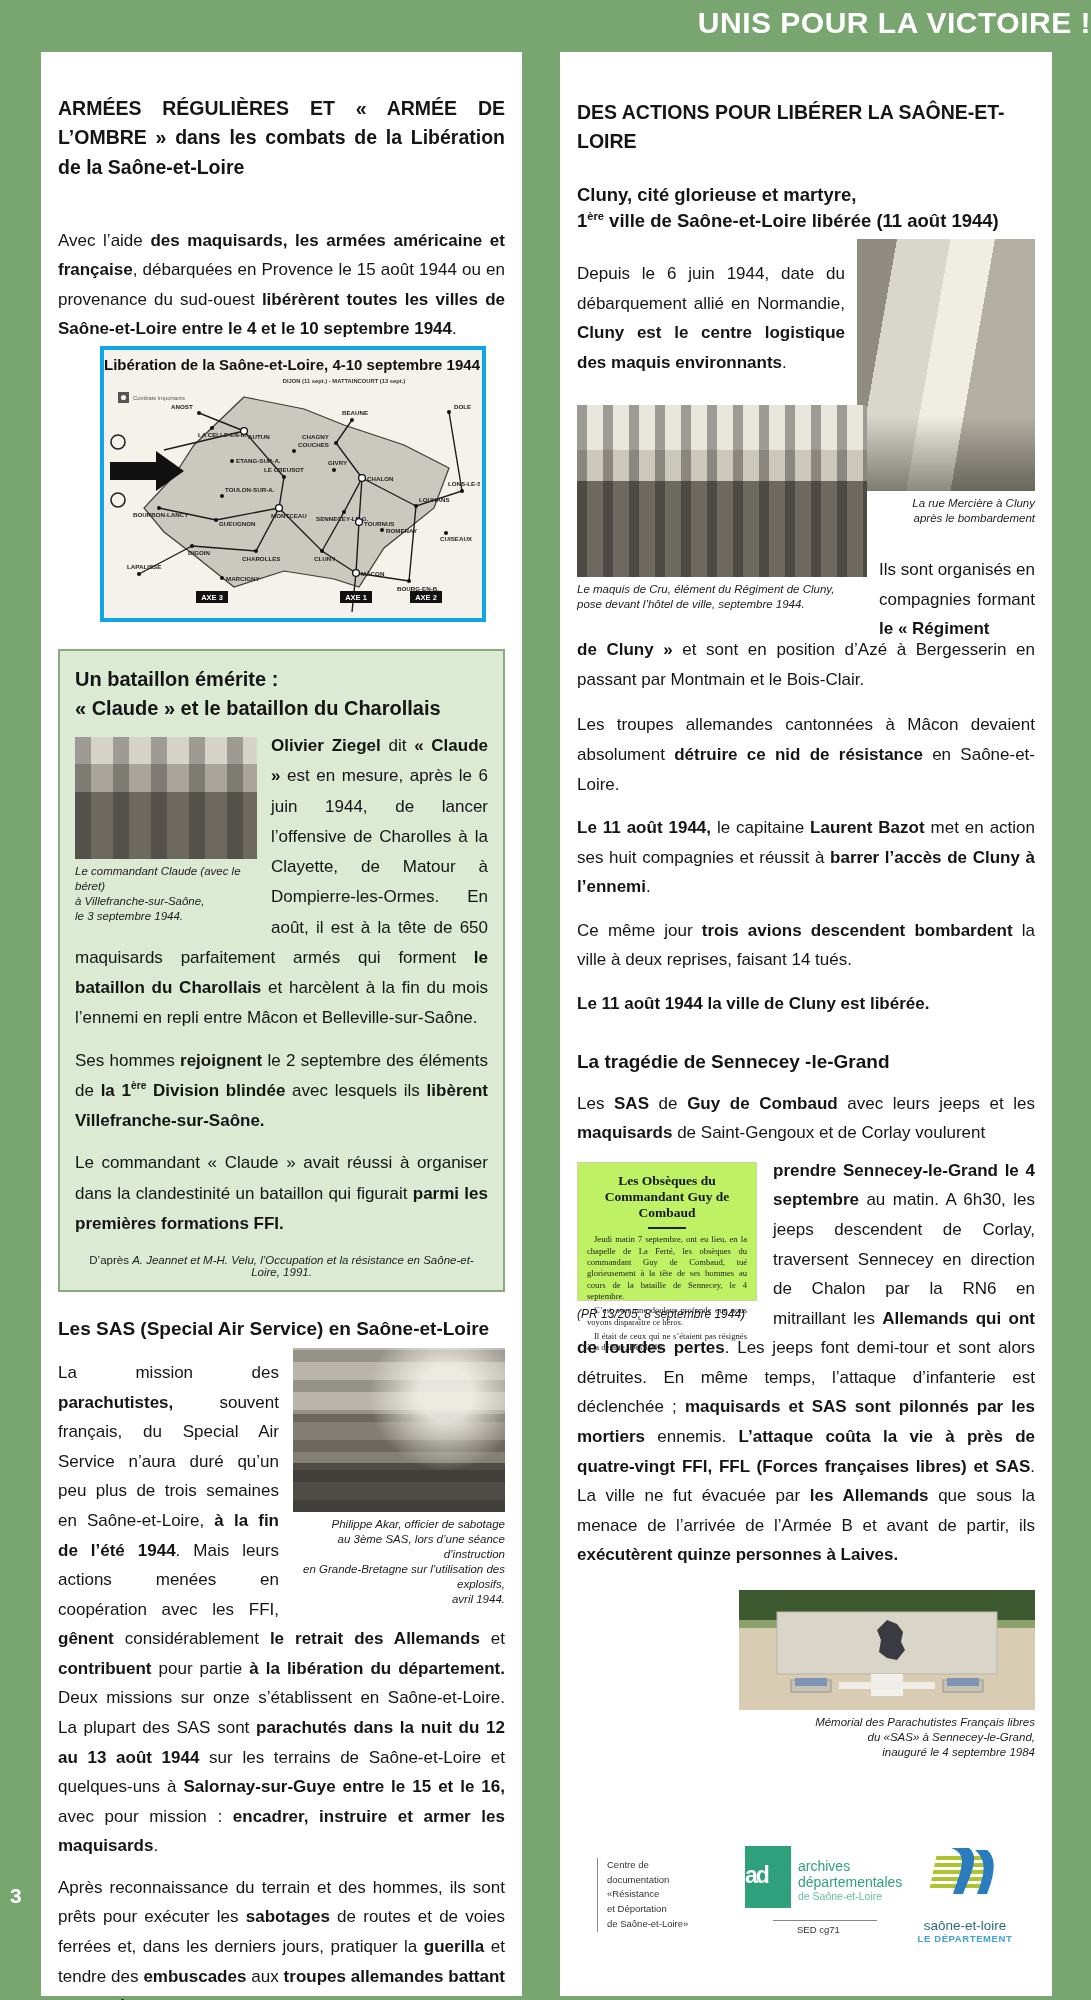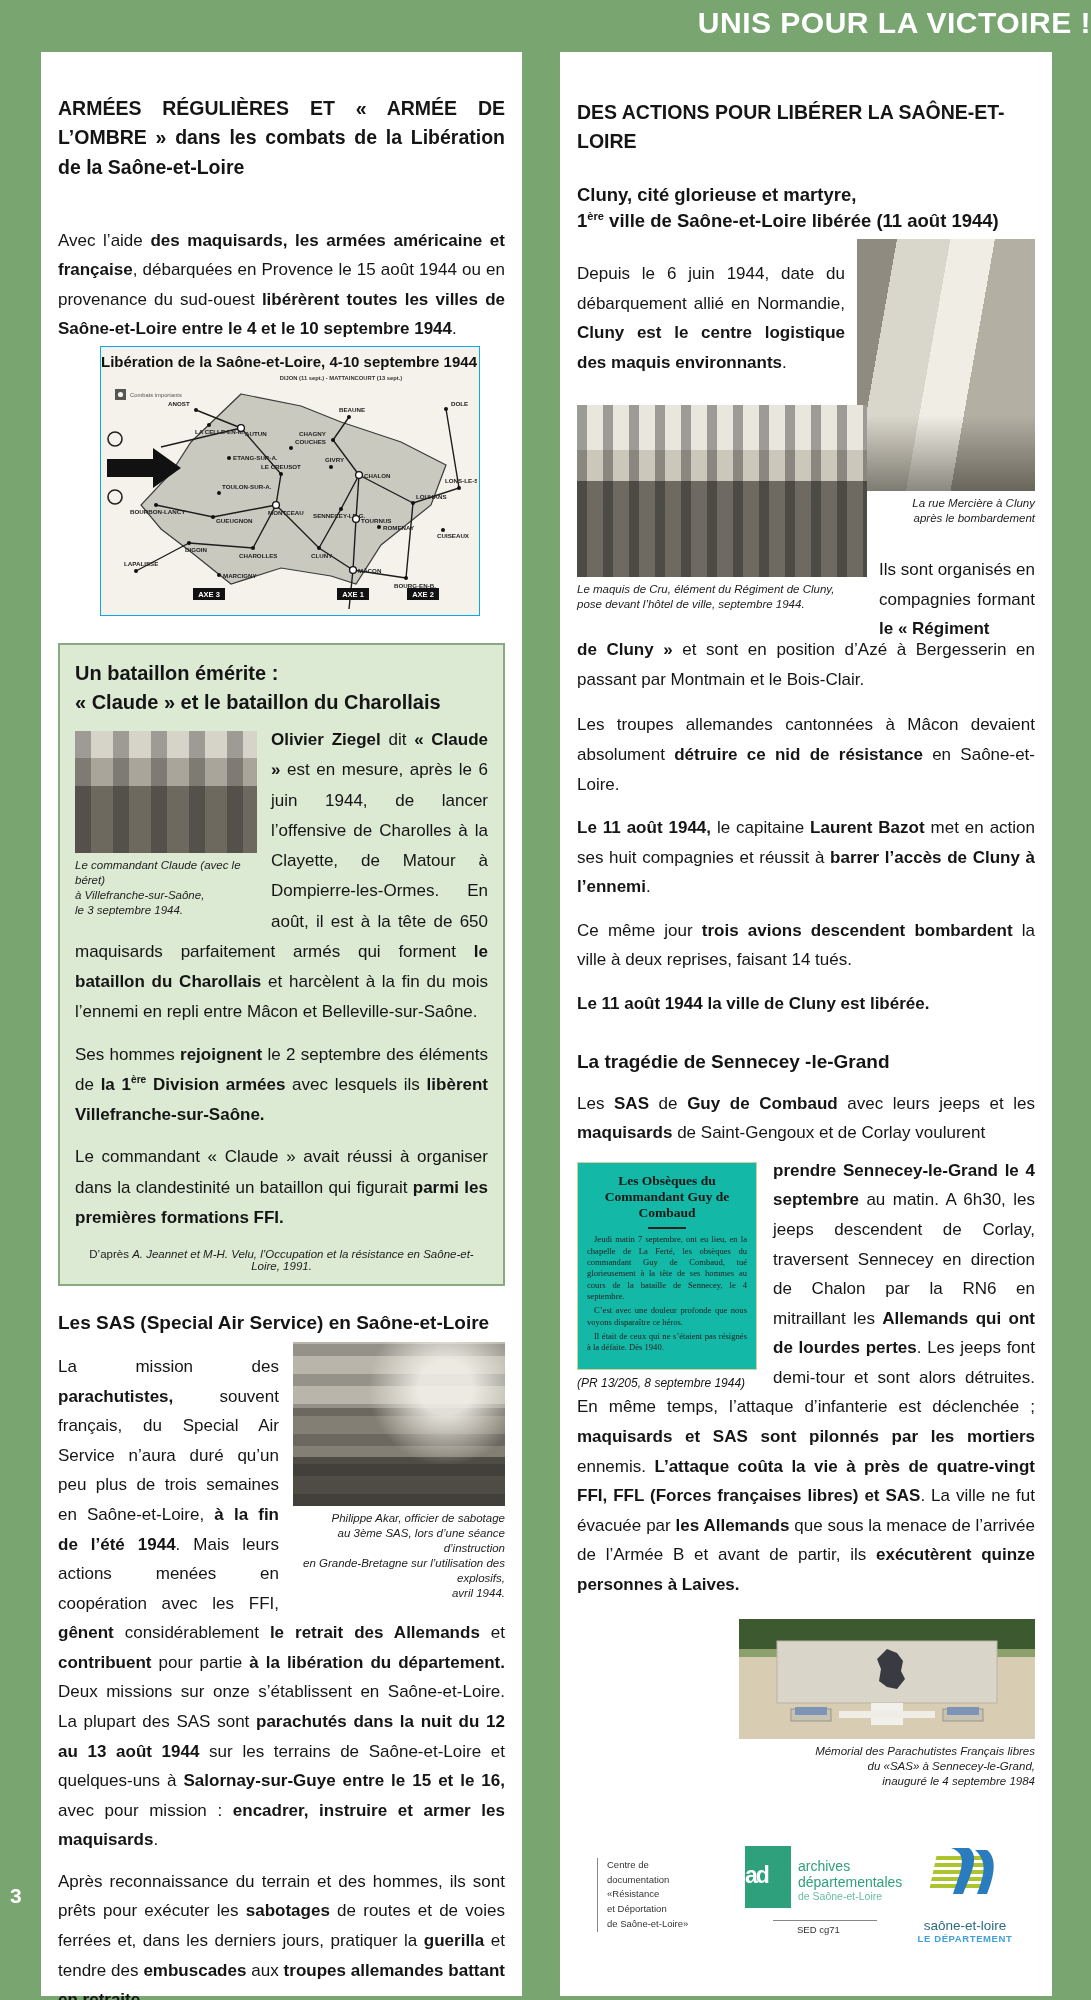--- a/index.html
+++ b/index.html
@@ -30,21 +30,21 @@
 
   p.body{font-size:17px;line-height:1.74;text-align:justify;margin:20px 0 0;}
   p.intro{margin-top:44px;}
   sup{font-size:.6em;}
 
   .cap{font-size:11.5px;font-style:italic;line-height:1.3;color:#1d1d1d;
        margin-top:5px;white-space:pre-line;}
   .cap-right{text-align:right;}
 
   
-  .map-wrap{margin:2px 0 16px 42px;width:378px;background:#f4f2ea;border:1px solid #0ea5e9;}
+  .map-wrap{margin:2px 0 16px 42px;width:378px;background:#f4f2ea;border:4px solid #0ea5e9;}
   .map-wrap svg{display:block;}
   .town-label{font-size:6.2px;font-weight:700;fill:#222;}
   .axe-text{font-size:7.5px;font-weight:700;fill:#fff;}
   .map-title{font-size:15px;font-weight:800;fill:#111;}
   .map-note{font-size:5.8px;font-weight:700;fill:#333;}
   .map-legend{font-size:5.8px;fill:#555;}
 
   
   .gbox{margin-top:27px;background:#dce9d3;border:2px solid #89a981;
         padding:12px 15px 10px;overflow:hidden;}
@@ -78,21 +78,21 @@
     background-blend-mode:multiply;}
   .cru-wrap{position:absolute;left:0;top:166px;width:290px;}
   .photo-cru{width:290px;height:172px;
     background:
       repeating-linear-gradient(90deg,rgba(15,15,15,.35) 0 10px,rgba(255,255,255,0) 10px 26px),
       linear-gradient(180deg,#e9e6dd 0 26%,#cbc7bb 26% 44%,#6e6a61 44% 100%);}
   .p-ils-a{position:absolute;left:302px;top:296px;width:156px;margin:0;}
 
   
   .clip-wrap{float:left;width:180px;margin:6px 16px 2px 0;}
-  .clipping{width:180px;height:208px;box-sizing:border-box;background:#14b8a6;
+  .clipping{width:180px;height:139px;box-sizing:border-box;background:#bef264;
             border:1px solid #d8cd9d;padding:10px 9px 0;}
   .clip-t{font-family:"Liberation Serif","DejaVu Serif",serif;font-weight:700;
           font-size:13.5px;line-height:1.2;text-align:center;color:#161616;}
   .clip-rule{width:38px;border-top:2px solid #222;margin:6px auto 5px;}
   .clip-b{font-family:"Liberation Serif","DejaVu Serif",serif;font-size:8.6px;
           line-height:1.32;text-align:justify;margin:0 0 3px;text-indent:7px;color:#222;}
   .clip-cap{font-size:12px;font-style:italic;margin-top:6px;}
 
   .photos-row{clear:both;margin-top:20px;overflow:hidden;}
   .brassard-wrap{float:left;width:182px;margin-top:54px;}
@@ -229,21 +229,21 @@
   <div class="gbox">
     <div class="gbox-h" style="white-space:pre-line">Un bataillon émérite :
 « Claude » et le bataillon du Charollais</div>
     <div class="claude-wrap">
       <div class="photo photo-claude"></div>
       <div class="cap">Le commandant Claude (avec le béret)
 à Villefranche-sur-Saône,
 le 3 septembre 1944.</div>
     </div>
     <p class="first"><span style="font-weight: 700;">Olivier Ziegel</span><span> dit </span><span style="font-weight: 700;">« Claude »</span><span> est en mesure, après le 6 juin 1944, de lancer l’offensive de Charolles à la Clayette, de Matour à Dompierre-les-Ormes. En août, il est à la tête de 650 maquisards parfaitement armés qui forment </span><span style="font-weight: 700;">le bataillon du Charollais</span><span> et harcèlent à la fin du mois l’ennemi en repli entre Mâcon et Belleville-sur-Saône.</span></p>
-    <p><span>Ses hommes </span><span style="font-weight: 700;">rejoignent</span><span> le 2 septembre des éléments de </span><span style="font-weight: 700;">la 1</span><sup style="font-weight: 700;">ère</sup><span style="font-weight: 700;"> Division armées</span><span> avec lesquels ils </span><span style="font-weight: 700;">libèrent Villefranche-sur-Saône.</span></p>
+    <p><span>Ses hommes </span><span style="font-weight: 700;">rejoignent</span><span> le 2 septembre des éléments de </span><span style="font-weight: 700;">la 1</span><sup style="font-weight: 700;">ère</sup><span style="font-weight: 700;"> Division blindée</span><span> avec lesquels ils </span><span style="font-weight: 700;">libèrent Villefranche-sur-Saône.</span></p>
     <p><span>Le commandant « Claude » avait réussi à organiser dans la clandestinité un bataillon qui figurait </span><span style="font-weight: 700;">parmi les premières formations FFI.</span></p>
     <div class="attrib"><span>D’après </span><span style="font-style: italic;">A. Jeannet et M-H. Velu, l’Occupation et la résistance en Saône-et-Loire, 1991.</span></div>
   </div>
 
   <h3 class="h-section">Les SAS (Special Air Service) en Saône-et-Loire</h3>
   <div class="sas-wrap">
     <div class="photo photo-sas"></div>
     <div class="cap cap-right">Philippe Akar, officier de sabotage
 au 3ème SAS, lors d’une séance d’instruction
 en Grande-Bretagne sur l’utilisation des explosifs,

